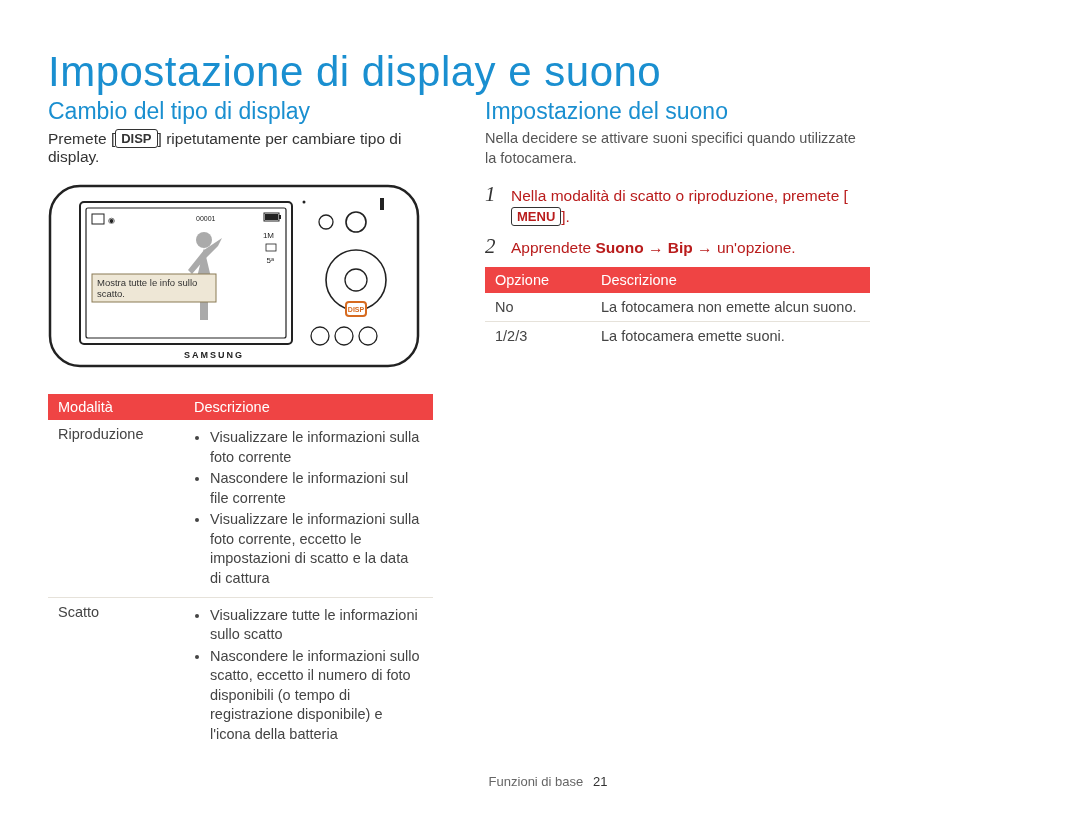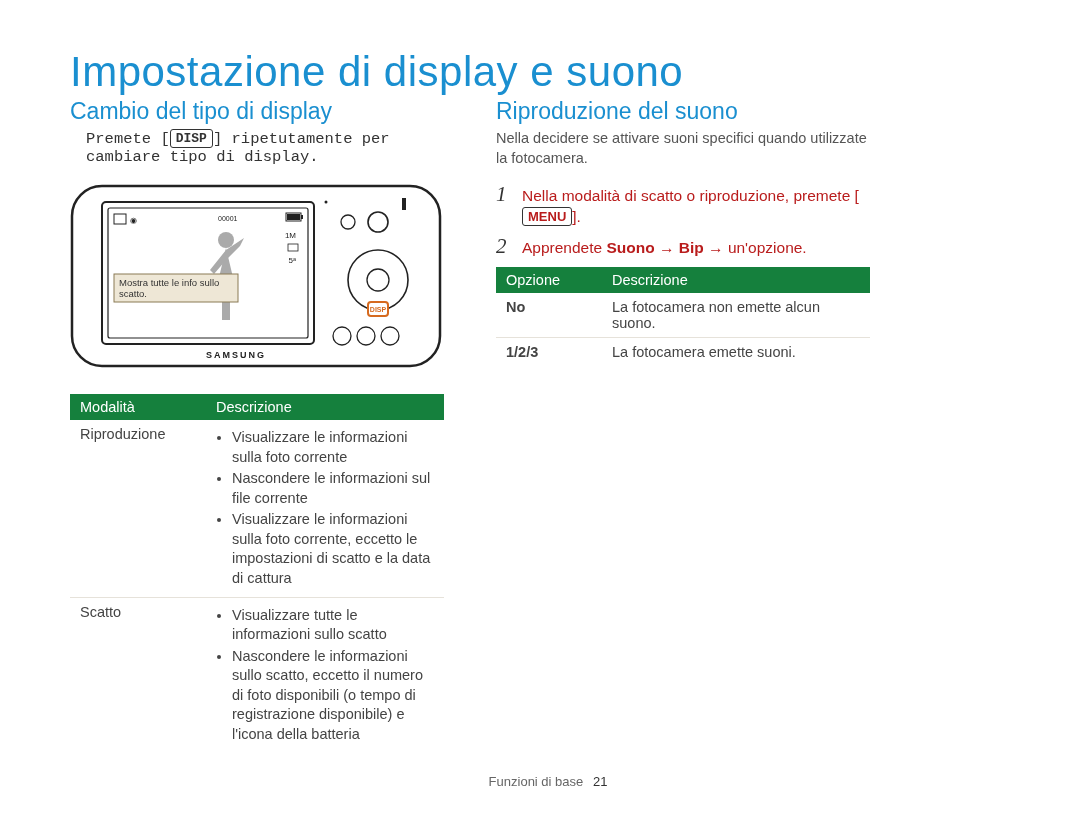--- a/index.html
+++ b/index.html
@@ -10,21 +10,21 @@
     height: 815px;
     font-family: "Helvetica Neue", Helvetica, Arial, sans-serif;
     color: #3a3a3a;
     background: #fff;
     overflow: hidden;
   }
   .page {
     box-sizing: border-box;
     width: 932px;
     height: 815px;
-    padding: 48px 62px 30px 70px;
+    padding: 48px 62px 30px 48px;
     position: relative;
   }
   .title {
     font-size: 42px;
     font-weight: 400;
     color: #1a8fd0;
     margin: 0 0 2px 0;
     letter-spacing: 0.5px;
   }
   .subtitle {
@@ -50,22 +50,21 @@
   .section-sub {
     font-size: 14.5px;
     color: #555;
     font-weight: 300;
     margin: 0 0 14px 0;
     line-height: 1.35;
   }
   .instr {
     font-size: 15.5px;
     color: #333;
-    margin: 0 0 14px 16px;
-    font-family: Liberation Mono, monospace;
+    margin: 0 0 14px 0;
   }
   .step {
     display: flex;
     gap: 10px;
     margin: 4px 0 6px 0;
     align-items: baseline;
   }
   .step-num {
     font-family: Georgia, "Times New Roman", serif;
     font-style: italic;
@@ -100,38 +99,37 @@
     height: 192px;
   }
 
   
   table.info {
     border-collapse: collapse;
     width: 100%;
     font-size: 14.5px;
   }
   table.info th {
-    background: #15803d;
+    background: #ef4444;
     color: #fff;
     text-align: left;
     font-weight: 400;
     padding: 5px 10px;
   }
   table.info td {
     padding: 6px 10px;
     vertical-align: top;
     color: #444;
     border-bottom: 1px solid rgba(0,0,0,0);
   }
   table.info.left td:first-child {
     width: 116px;
   }
   table.info.right td:first-child {
     width: 86px;
-    font-weight: bold;
   }
   table.info tbody tr:not(:last-child) td {
     border-bottom: 1px solid #e6e2da;
   }
   ul.bullets {
     margin: 0;
     padding-left: 16px;
   }
   ul.bullets li {
     margin: 2px 0;
@@ -240,21 +238,21 @@
                 <li>Visualizzare tutte le informazioni sullo scatto</li>
                 <li>Nascondere le informazioni sullo scatto, eccetto il numero di foto disponibili (o tempo di registrazione disponibile) e l'icona della batteria</li>
               </ul>
             </td>
           </tr>
         </tbody>
       </table>
     </div>
 
     <div class="col">
-      <h2 class="section-h">Riproduzione del suono</h2>
+      <h2 class="section-h">Impostazione del suono</h2>
       <p class="section-sub">Nella decidere se attivare suoni specifici quando utilizzate la fotocamera.</p>
 
       <div class="step">
         <div class="step-num">1</div>
         <div class="step-text">
           <span>Nella modalità di scatto o riproduzione, premete [</span><span class="key">MENU</span><span>].</span>
         </div>
       </div>
 
       <div class="step">

